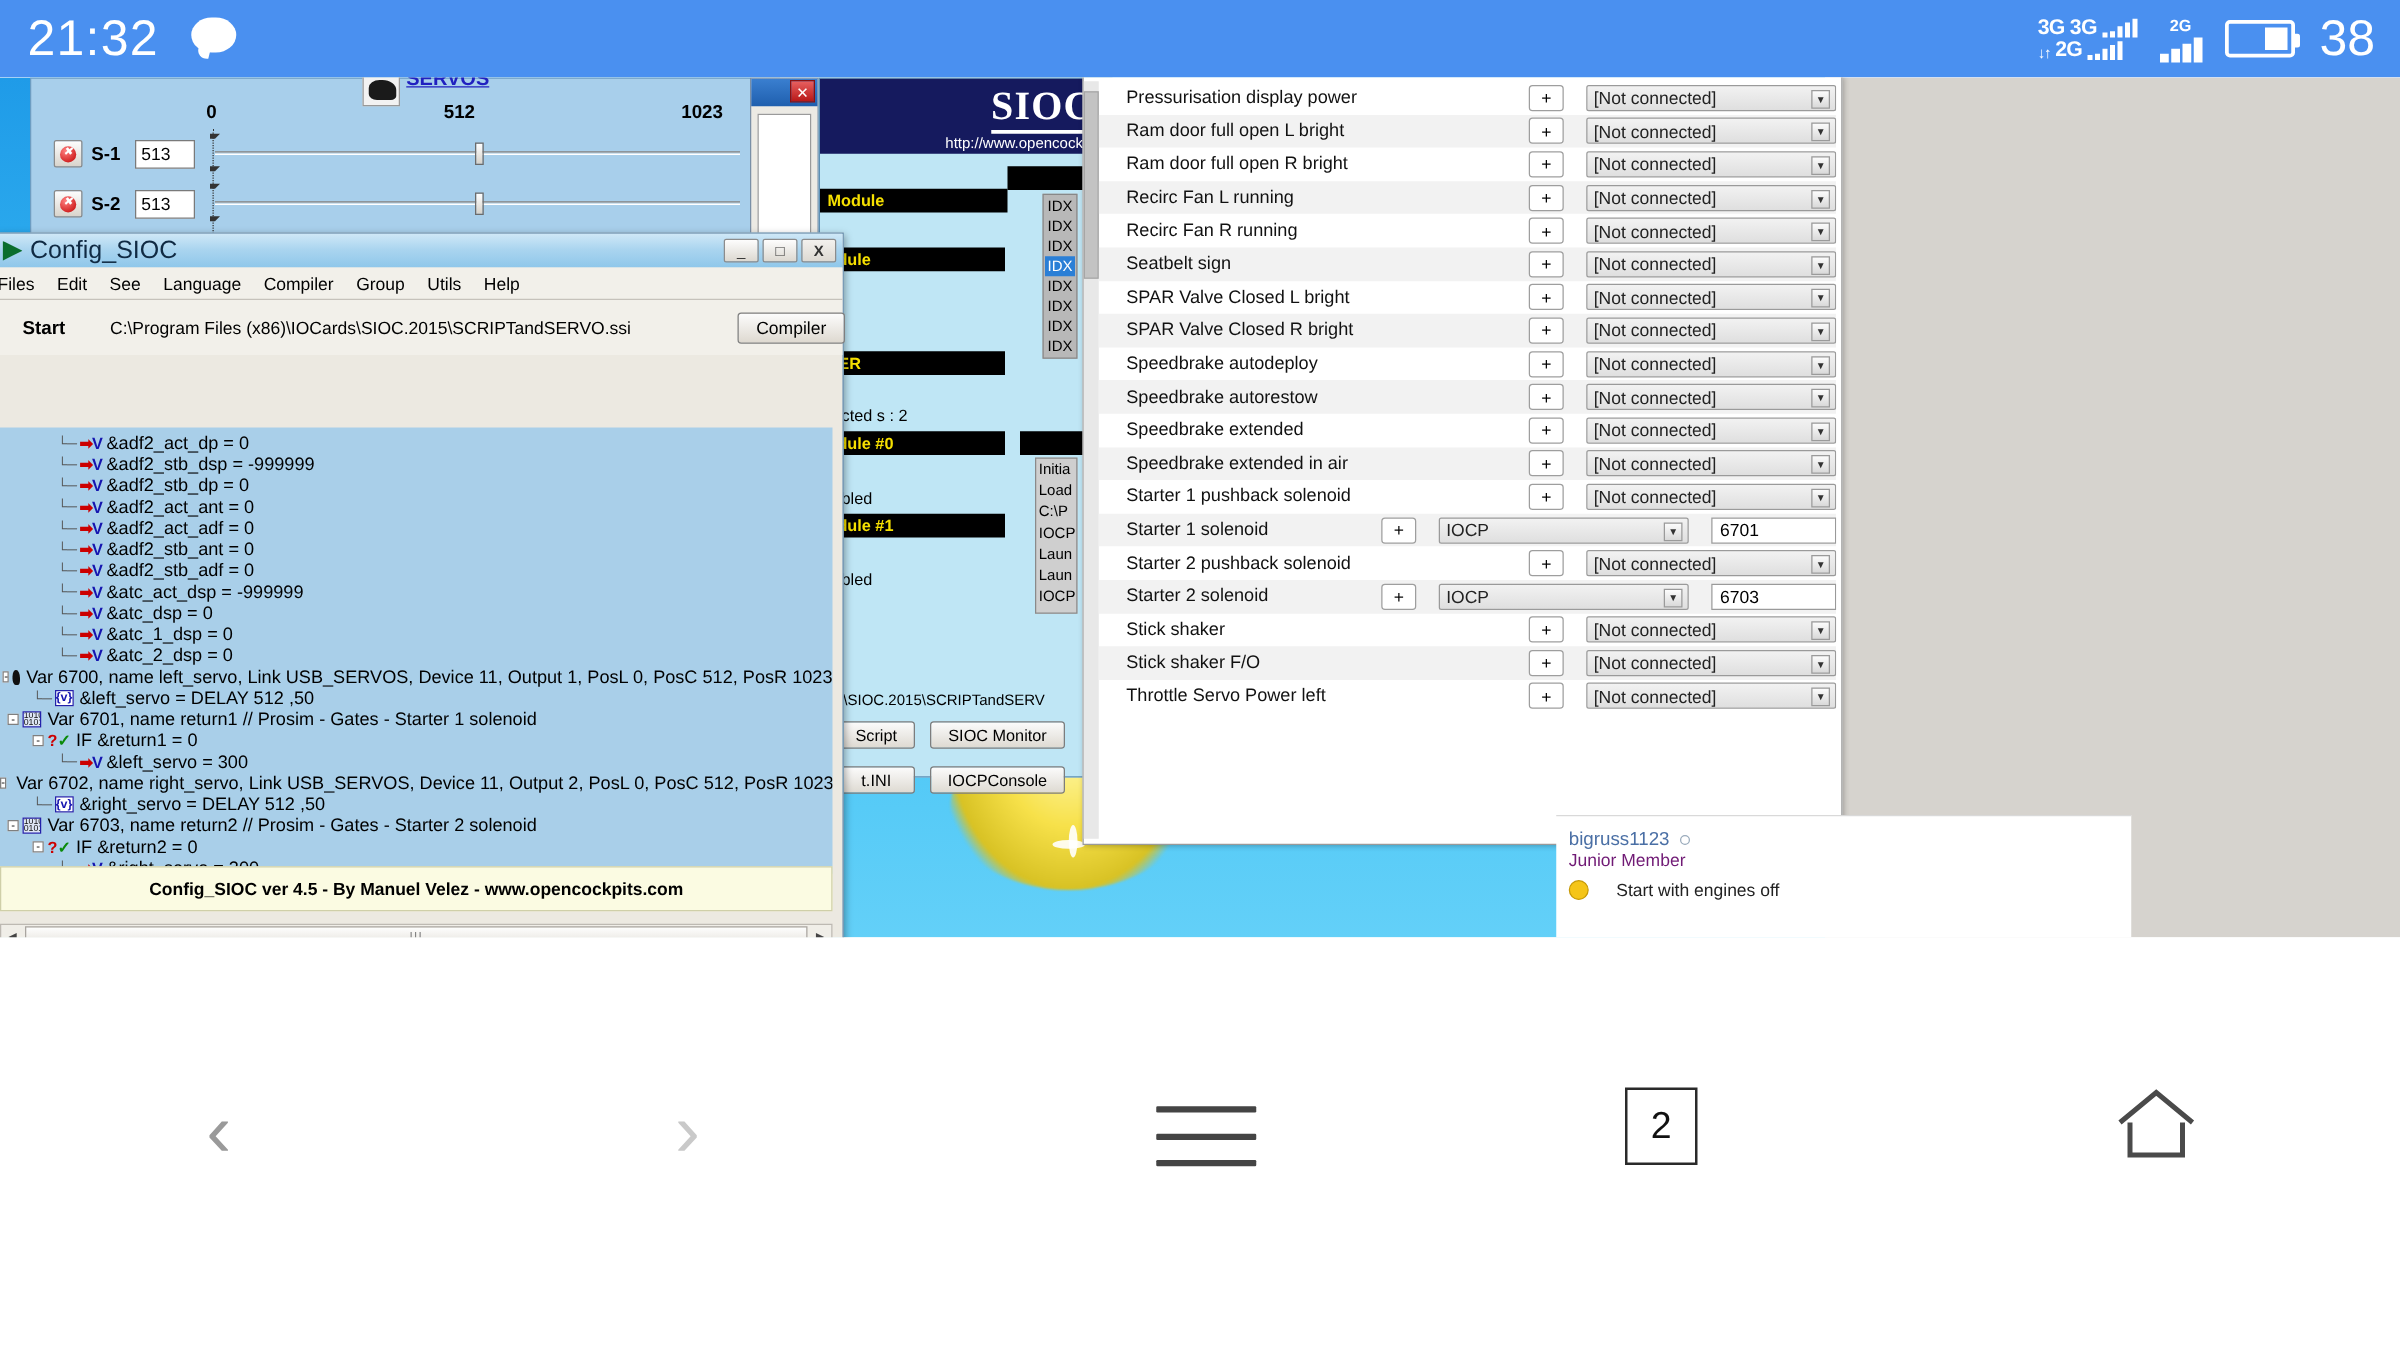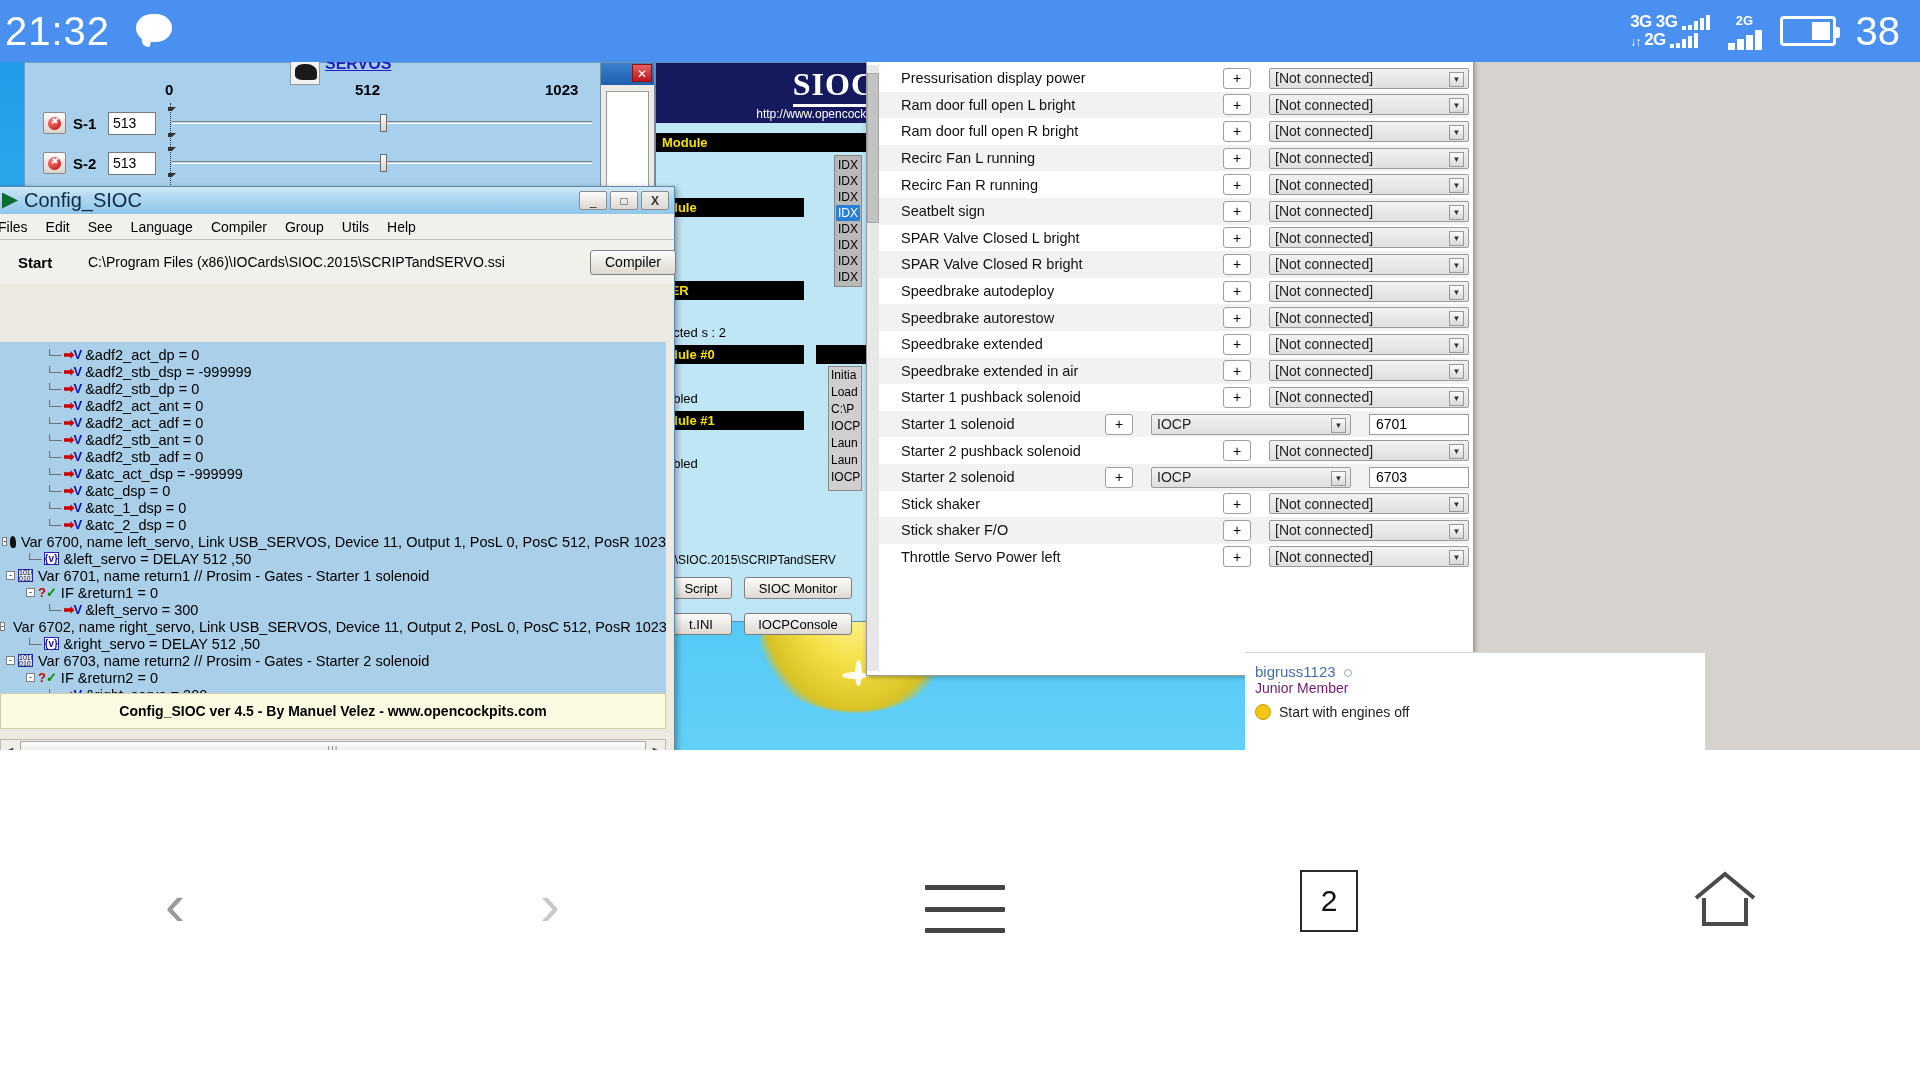--- a/index.html
+++ b/index.html
@@ -2,21 +2,21 @@
 <html><head>
 <meta charset="utf-8">
 <style>
   * { box-sizing: border-box; margin:0; padding:0; }
   html,body{ width:1920px; height:1080px; overflow:hidden; background:#fff;
              font-family:"Liberation Sans", sans-serif; }
 
   
   #statusbar{ position:absolute; left:0; top:0; width:1920px; height:62px;
               background:#4a90f0; color:#fff; display:flex; align-items:center; }
-  #clock{ font-size:40px; margin-left:5px; letter-spacing:1px; font-weight:300; }
+  #clock{ font-size:40px; margin-left:22px; letter-spacing:1px; font-weight:300; }
   #msg-icon{ margin-left:26px; width:40px; height:34px; position:relative; }
   #msg-icon .bubble{ position:absolute; left:0; top:0; width:36px; height:28px;
                      background:#fff; border-radius:50%/55%; }
   #msg-icon .tail{ position:absolute; left:5px; top:22px; width:10px; height:11px;
                    background:#fff; border-bottom-left-radius:9px; transform:skewX(-14deg); }
   #sb-right{ margin-left:auto; display:flex; align-items:center; gap:18px; margin-right:20px; }
   .sim{ display:flex; flex-direction:column; gap:3px; font-size:13px; font-weight:bold; line-height:1; }
   .simrow{ display:flex; align-items:flex-end; gap:4px; height:15px; }
   .simrow .lbl{ font-size:17px; font-weight:bold; letter-spacing:-0.5px; }
   .bars{ display:flex; align-items:flex-end; gap:2px; height:14px; }
@@ -174,21 +174,21 @@
 
   
   #forum{ position:absolute; left:1245px; top:590px; width:460px; height:98px;
           background:#ffffff; border-top:1px solid #d9d9d9; }
   #forum .bar{ height:22px; background:#e6edf6; display:flex; align-items:center; gap:7px;
                padding-left:8px; font-size:13px; color:#1b3a66; }
   #forum .bar .pg{ width:12px; height:14px; background:#3e7ac4; position:relative; }
   #forum .uname{ margin:10px 0 0 10px; font-size:15px; color:#4a6fa5; }
   #forum .uname .dot{ display:inline-block; width:8px;height:8px;border:1px solid #9ab;border-radius:50%; margin-left:4px;}
   #forum .rank{ margin-left:10px; font-size:14px; color:#701a75; }
-  #forum .txt{ margin:8px 0 0 10px; font-size:14px; color:#222; display:flex; align-items:center; gap:8px;}
+  #forum .txt{ margin:8px 0 0 10px; font-size:14px; color:#222; display:flex; align-items:center; gap:22px;}
   #forum .txt .sm{ width:16px;height:16px;border-radius:50%;background:#f5c518;border:1px solid #c79a07;}
 
   
   #nav{ position:absolute; left:0; top:750px; width:1920px; height:330px; background:#fff; }
   #nav .arrow{ position:absolute; top:120px; font-size:60px; color:#9a9a9a; font-weight:300; }
   #nav #prev{ left:165px; } #nav #next{ left:540px; color:#c9c9c9; }
   #burger{ position:absolute; left:925px; top:135px; width:80px; height:48px;
            display:flex; flex-direction:column; justify-content:space-between; }
   #burger i{ display:block; height:5px; background:#444; border-radius:1px; }
   #pagebox{ position:absolute; left:1300px; top:120px; width:58px; height:62px;
@@ -323,21 +323,21 @@
       <div class="x">✕</div>
     </div>
     <div class="body"></div>
   </div>
 
   <div id="sioc">
     <div class="hdr">
       <div class="logo">SIOC</div>
       <div class="url">http://www.opencockpits</div>
     </div>
-    <div class="blackbar" style="margin-top:10px;width:150px">Module</div>
+    <div class="blackbar" style="margin-top:28px;width:150px">Module</div>
     <div class="blackbar" style="position:absolute;left:150px;top:70px;width:82px;"></div>
 
     <div class="idxcol" style="top:92px;">
       <div>IDX</div>
       <div>IDX</div>
       <div>IDX</div>
       <div class="sel">IDX</div>
       <div>IDX</div>
       <div>IDX</div>
       <div>IDX</div>

